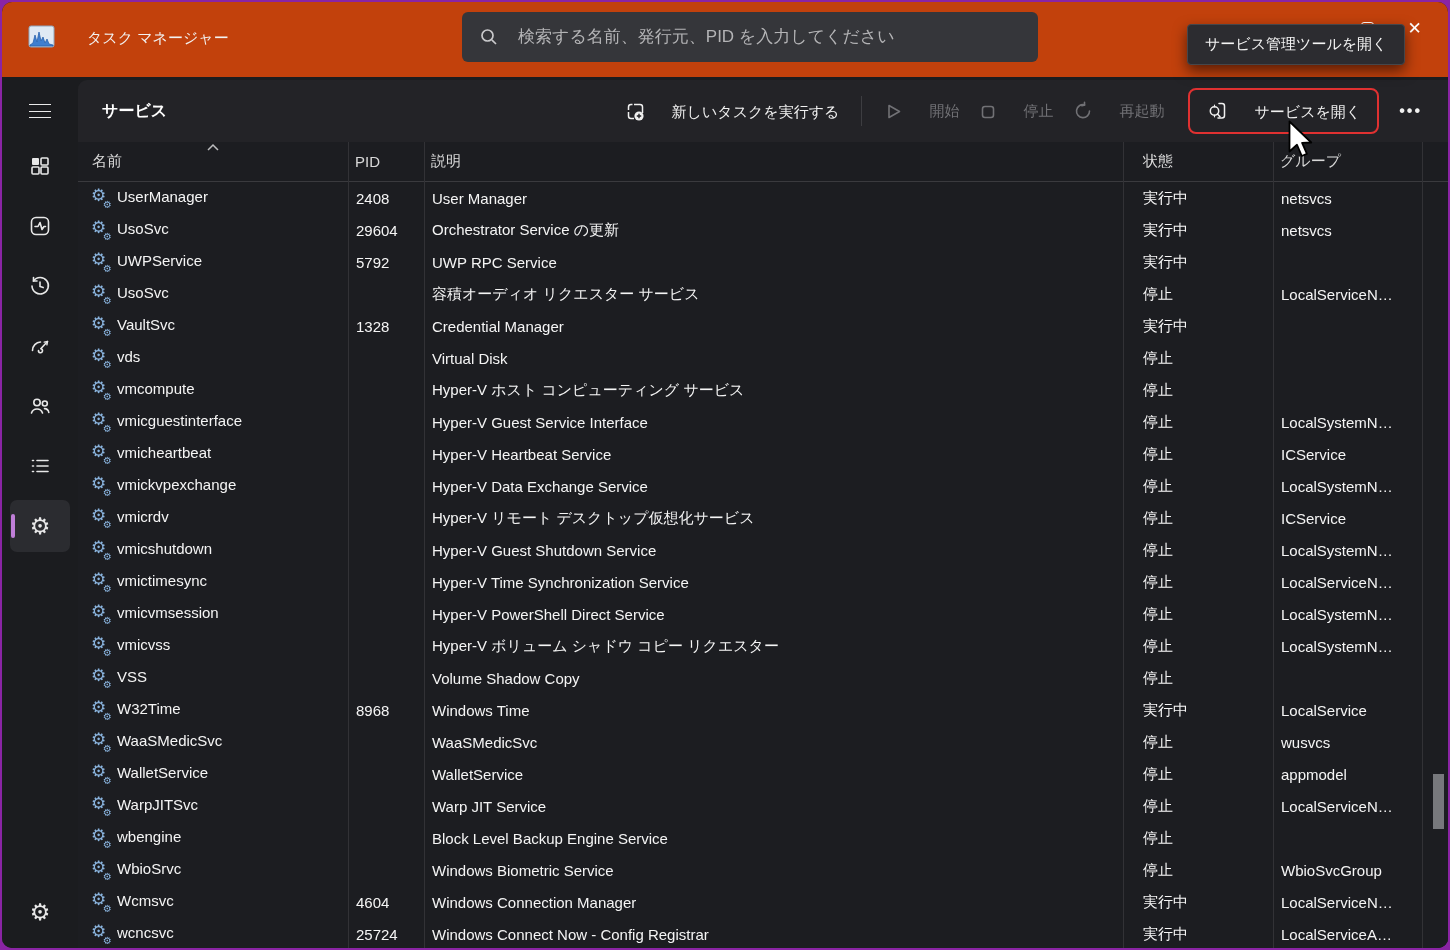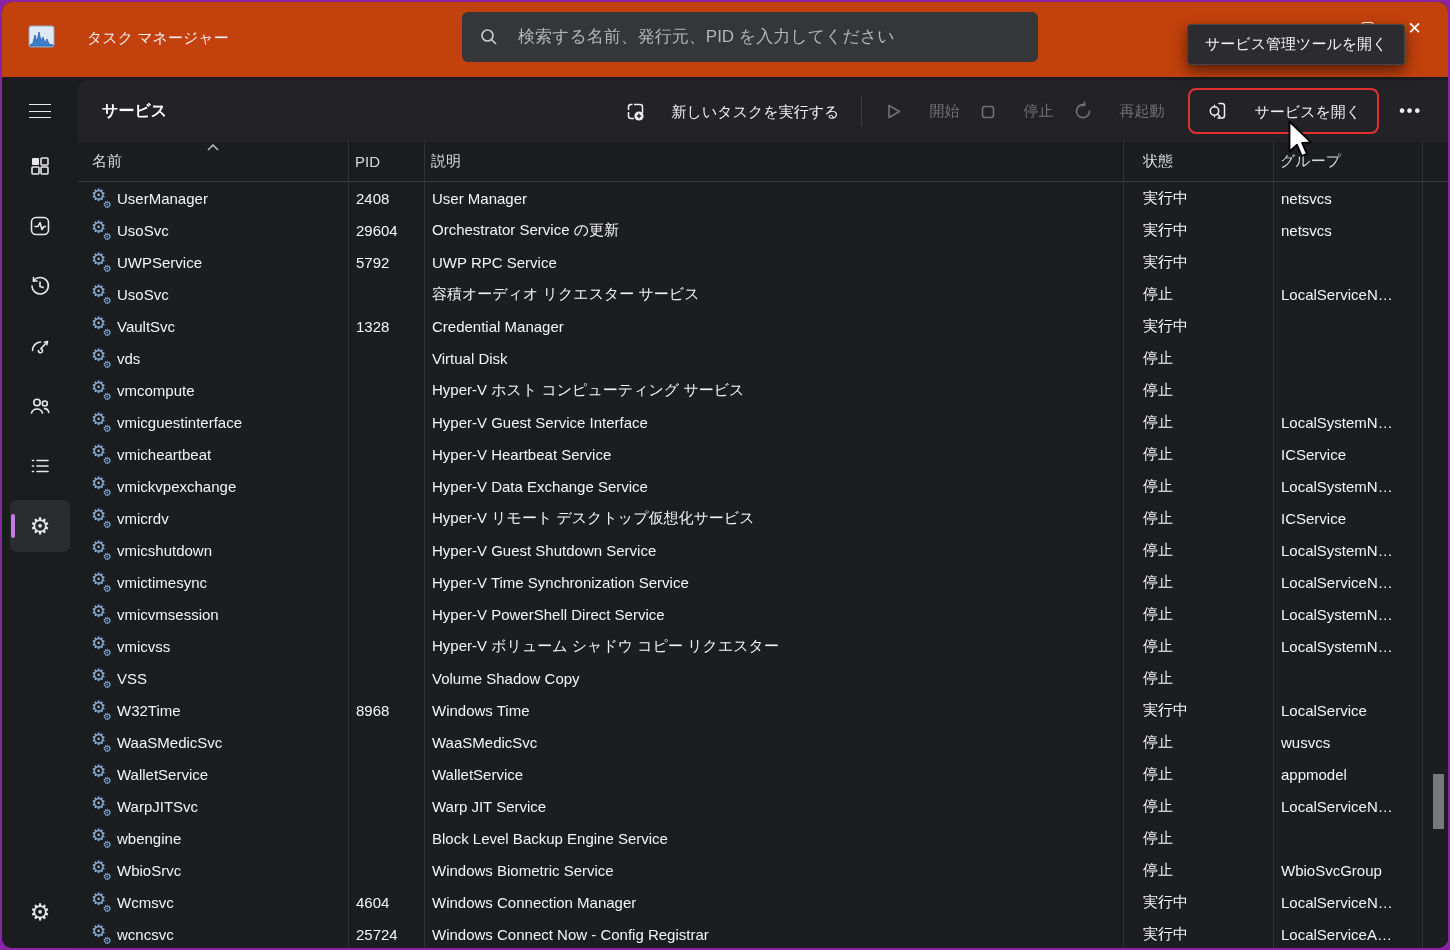--- a/index.html
+++ b/index.html
@@ -83,21 +83,21 @@
 
   
   .table-wrap { position:absolute; left:0; top:62px; right:0; bottom:0; background:#1c1d21; }
   .grid-row {
     display:grid; grid-template-columns:270px 76px 699px 150px 149px 1fr;
     align-items:center; height:32px; font-size:15px; color:#f5f5f5;
   }
   .thead { height:40px; color:#d8d8d8; position:relative; border-bottom:1px solid #3a3a3e; }
   .thead .cell { font-size:15px;padding-left:7px; }
   .cell { overflow:hidden; white-space:nowrap; padding-left:8px; }
-  .cell.c-name { padding-left:14px; display:flex; align-items:center; gap:5px; }
+  .cell.c-name { padding-left:14px; display:flex; gap:5px; }
   .cell.c-status { padding-left:20px; }
   .sort-caret { position:absolute; left:128px; top:1px; }
   .svc-icon { position:relative; width:20px; height:20px; flex:0 0 20px; }
   .svc-icon .g1 { position:absolute; left:-1px; top:-3px; font-size:17px; color:var(--svcblue,#8ab4de); font-family:"DejaVu Sans",sans-serif; }
   .svc-icon .g2 { position:absolute; right:0px; bottom:-2px; font-size:10px; color:var(--svcblue,#8ab4de); font-family:"DejaVu Sans",sans-serif; }
   .col-sep { position:absolute; top:0; bottom:0; width:1px; background:#323236; }
   .vscroll { position:absolute; right:3px; top:0; bottom:0; width:12px; }
   .vscroll .thumb { position:absolute; left:0; width:11px; background:#77787c; }
 
   

